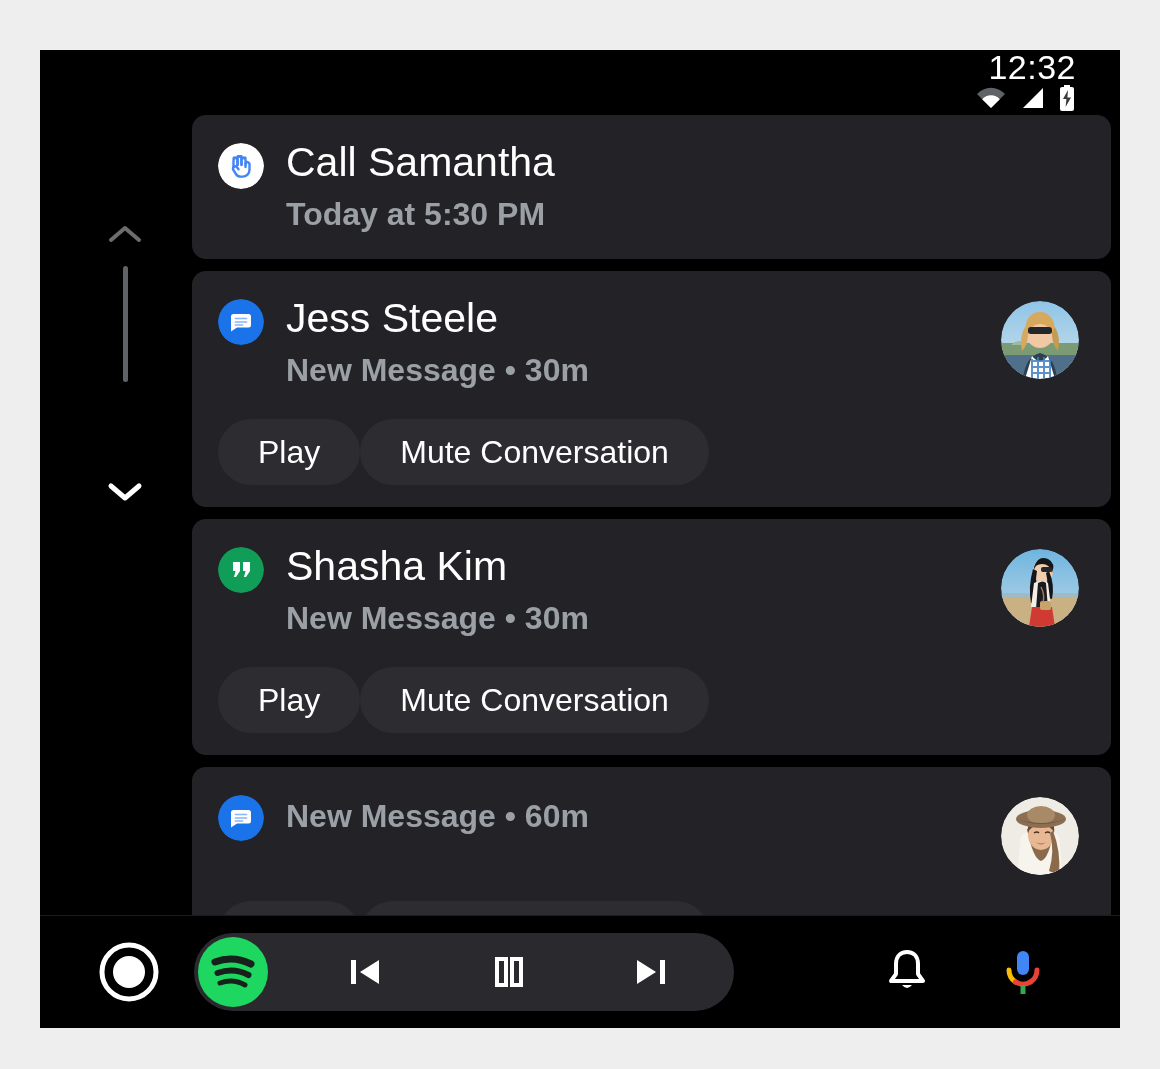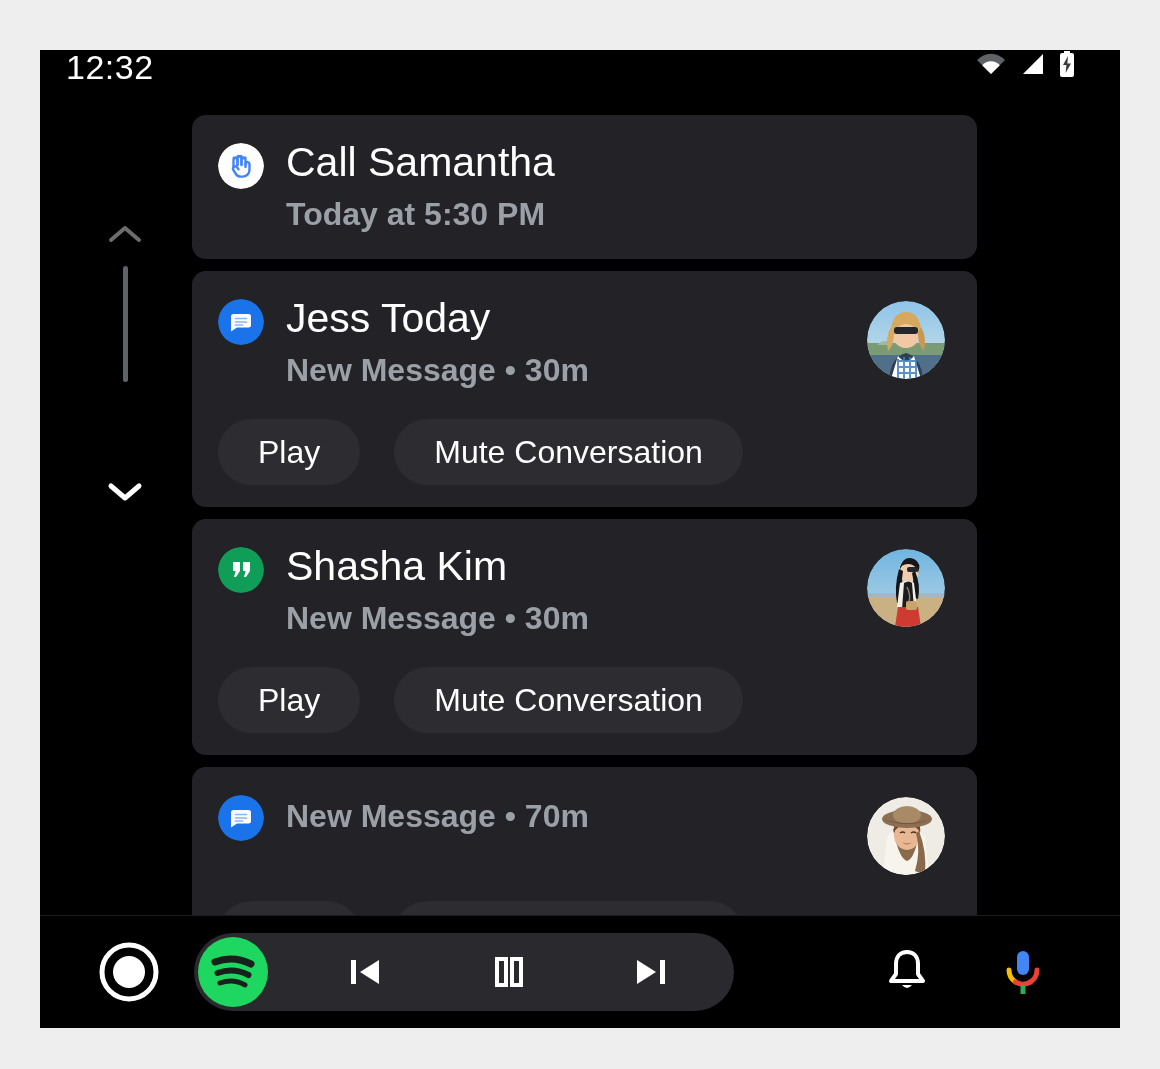--- a/index.html
+++ b/index.html
@@ -27,26 +27,27 @@
     background: #000000;
     overflow: hidden;
   }
   
   .statusbar {
     position: absolute;
     left: 0; top: 0;
     width: 1060px;
     height: 52px;
     display: flex;
-    align-items: flex-start;
+    align-items: flex-end;
     justify-content: space-between;
     padding: 0 24px 0 26px;
     box-sizing: border-box;
     z-index: 30;
     background: #000;
+    flex-direction: column;
   }
   .clock {
     color: #ffffff;
     font-size: 34px;
     letter-spacing: 0.5px;
     line-height: 1;
     font-family: "Liberation Sans", sans-serif;
   }
   .status-icons {
     display: flex;
@@ -61,21 +62,21 @@
     left: 0;
     top: 52px;
     width: 1080px;
     height: 866px;
     overflow: hidden;
   }
   .cards {
     position: absolute;
     left: 152px;
     top: 13px;
-    width: 785px;
+    width: 919px;
   }
   .card {
     background: #232327;
     border-radius: 14px;
     margin-bottom: 12px;
     padding: 22px 26px 22px 26px;
     box-sizing: border-box;
     position: relative;
   }
   .card-head {
@@ -120,21 +121,20 @@
     flex: 0 0 78px;
     margin-top: 8px;
     margin-right: 6px;
     overflow: hidden;
     position: relative;
     background: #333;
   }
   .avatar svg { display: block; }
   .actions {
     display: flex;
-    gap: 34px;
     margin-top: 26px;
   }
   .pill {
     background: #2d2d31;
     color: #ffffff;
     border: none;
     border-radius: 40px;
     height: 66px;
     padding: 0 40px;
     font-size: 32px;
@@ -283,21 +283,21 @@
                 <circle cx="23" cy="23" r="23" fill="#1a73e8"></circle>
                 <path d="M13 17.5a2.5 2.5 0 0 1 2.5-2.5h15a2.5 2.5 0 0 1 2.5 2.5v8.5a2.5 2.5 0 0 1-2.5 2.5H19l-6 4z" fill="#ffffff"></path>
                 <g stroke="#8ab4f8" stroke-width="1.7" stroke-linecap="round">
                   <path d="M17.5 19.5h11"></path>
                   <path d="M17.5 23h11"></path>
                   <path d="M17.5 26h7"></path>
                 </g>
               </svg>
             </div>
             <div class="head-text">
-              <div class="title">Jess Today</div>
+              <div class="title">Jess Steele</div>
               <div class="subtitle">New Message • 30m</div>
             </div>
             <div class="avatar">
               <svg width="78" height="78" viewBox="0 0 78 78">
                 <defs>
                   <clipPath id="cJ">
                       <circle cx="39" cy="39" r="39"></circle>
                     </clipPath>
                   <linearGradient id="skyJ" x1="0" y1="0" x2="0" y2="1">
                     <stop offset="0" stop-color="#8fc4e8"></stop>
@@ -387,21 +387,21 @@
                 <circle cx="23" cy="23" r="23" fill="#1a73e8"></circle>
                 <path d="M13 17.5a2.5 2.5 0 0 1 2.5-2.5h15a2.5 2.5 0 0 1 2.5 2.5v8.5a2.5 2.5 0 0 1-2.5 2.5H19l-6 4z" fill="#ffffff"></path>
                 <g stroke="#8ab4f8" stroke-width="1.7" stroke-linecap="round">
                   <path d="M17.5 19.5h11"></path>
                   <path d="M17.5 23h11"></path>
                   <path d="M17.5 26h7"></path>
                 </g>
               </svg>
             </div>
             <div class="head-text">
-              <div class="subtitle">New Message • 70m</div>
+              <div class="subtitle">New Message • 60m</div>
             </div>
             <div class="avatar">
               <svg width="78" height="78" viewBox="0 0 78 78">
                 <defs>
                   <clipPath id="cL">
                       <circle cx="39" cy="39" r="39"></circle>
                     </clipPath>
                 </defs>
                 <g clip-path="url(#cL)">
                   <rect width="78" height="78" fill="#efece6"></rect>

